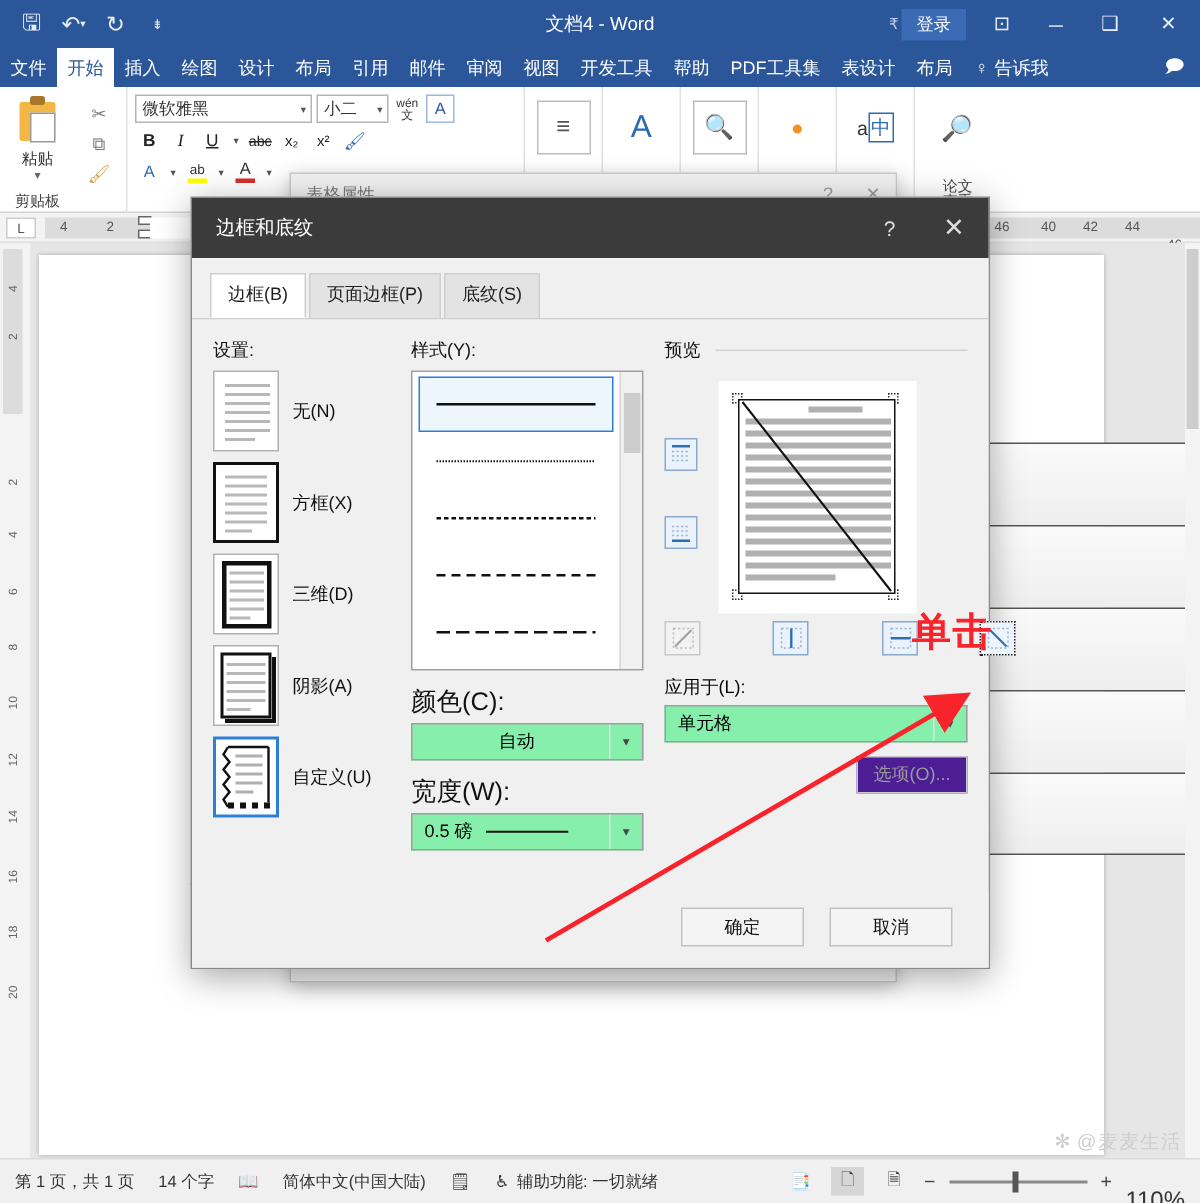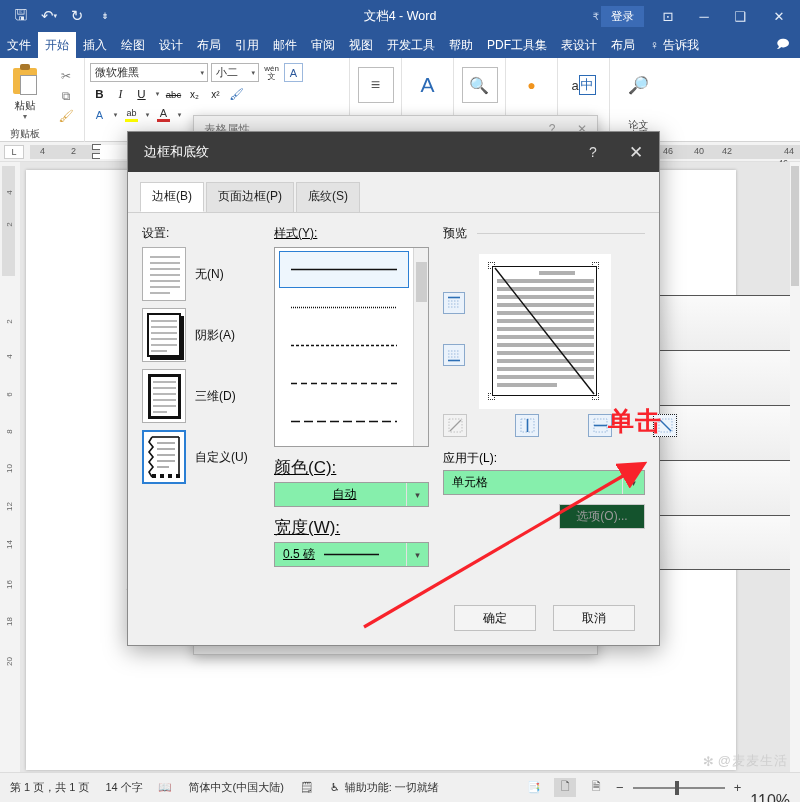--- a/index.html
+++ b/index.html
@@ -174,21 +174,21 @@
   .dlg-body { position:relative; height: 432px; background:#f0f0f0; padding: 12px 14px 0 14px; display:flex; }
 
   .col-setting { width: 120px; }
   .sec-label { font-size: 12px; color:#111; margin-bottom: 5px; }
   .set-item { display:flex; align-items:center; gap:9px; margin-bottom: 7px; cursor:pointer; }
   .set-ico { width: 44px; height: 54px; border:1px solid #b0b0b0; background:#fff; position:relative; }
   .set-item.sel .set-ico { border:2px solid #2b7fd4; box-shadow: inset 0 0 0 1px #fff; }
   .set-lbl { font-size: 12px; color:#111; }
   .tline { position:absolute; left:7px; height:2px; background:#b8b8b8; }
 
-  .col-style { width: 155px; margin-left: 12px; text-decoration: underline; }
+  .col-style { width: 155px; margin-left: 12px; }
   .stylebox { border:1px solid #9e9e9e; background:#fff; height: 200px; position:relative; overflow:hidden; display:flex;}
   .stylelist { flex:1; padding: 2px; }
   .style-opt { height: 37px; display:flex; align-items:center; justify-content:center; margin:1px 2px; }
   .style-opt.sel { border:1px solid #2b7fd4; background:#eef6fd; }
   .style-scroll { width:15px; background:#f0f0f0; border-left:1px solid #d6d6d6; position:relative; }
   .style-thumb { position:absolute; left:2px; top:14px; width:11px; height:40px; background:#cdcdcd; }
 
   .field-lbl { font-size:17px; color:#111; margin:9px 0 3px 0; }
   .combo {
     height: 25px; border:1px solid #9e9e9e; background:#86efac; display:flex; align-items:center;
@@ -215,21 +215,21 @@
   }
   .botbtn {
     position:absolute; width:24px; height:23px; border:1px solid #8aa9cc; background:#eaf2fb;
     display:flex; align-items:center; justify-content:center;
   }
   .botbtn.disabled { border:1px solid #c7c7c7; background:#f2f2f2; }
   .botbtn.focused { border:1px dotted #222; background:#eef4fb; }
 
   .applyto-lbl { font-size:12px; margin-top:6px; }
   .optbtn {
-    position:absolute; right:0; width:86px; height:25px; background:#14532d; border:1px solid #c9c9c9;
+    position:absolute; right:0; width:74px; height:25px; background:#4c1d95; border:1px solid #c9c9c9;
     font-size:12px; color:#9a9a9a; display:flex; align-items:center; justify-content:center;
   }
 
   .dlg-footer { position:absolute; bottom:0; left:0; width:100%; height:52px; background:#f0f0f0; }
   .okbtn, .cancelbtn {
     position:absolute; bottom:14px; width:82px; height:26px; background:#f4f4f4;
     border:1px solid #c0c0c0; font-size:12px; color:#111;
     display:flex; align-items:center; justify-content:center; cursor:pointer;
   }
   .okbtn { right: 123px; }
@@ -406,21 +406,21 @@
     <div class="hr-seg" style="left:30px; width:70px;"></div>
     <div class="hr-num" style="left:40px;">4</div>
     <div class="hr-num" style="left:71px;">2</div>
     <div class="indent-marker" style="left:92px; top:2px;"></div>
     <div class="indent-marker" style="left:92px; top:11px;"></div>
     <div class="hr-white" style="left:100px; width:560px;"></div>
     <div class="hr-seg" style="left:660px; width:140px;"></div>
     <div class="hr-num" style="left:663px;">46</div>
     <div class="hr-num" style="left:694px;">40</div>
     <div class="hr-num" style="left:722px;">42</div>
-    <div class="hr-num" style="left:784px;">44</div>
+    <div class="hr-num" style="left:750px;">44</div>
     <div class="hr-num" style="left:778px;margin-top:12px;">46</div>
   </div>
 
   <div class="vruler">
     <div class="vr-seg" style="top:4px; height:110px;"></div>
     <div class="vr-num" style="top:26px;">4</div>
     <div class="vr-num" style="top:58px;">2</div>
     <div class="vr-num" style="top:155px;">2</div>
     <div class="vr-num" style="top:190px;">4</div>
     <div class="vr-num" style="top:228px;">6</div>
@@ -493,45 +493,57 @@
               <div class="tline" style="top:14px;width:30px;"></div>
             <div class="tline" style="top:20px;width:30px;"></div>
               <div class="tline" style="top:26px;width:30px;"></div>
             <div class="tline" style="top:32px;width:30px;"></div>
               <div class="tline" style="top:38px;width:30px;"></div>
             <div class="tline" style="top:44px;width:20px;"></div>
           </div>
           <div class="set-lbl">无(N)</div>
         </div>
 
+        <div class="set-item">
+          <div class="set-ico" style="border:2px solid #111;">
+            <div class="tline" style="top:7px;width:28px;left:6px;"></div>
+              <div class="tline" style="top:13px;width:28px;left:6px;"></div>
+            <div class="tline" style="top:19px;width:28px;left:6px;"></div>
+              <div class="tline" style="top:25px;width:28px;left:6px;"></div>
+            <div class="tline" style="top:31px;width:28px;left:6px;"></div>
+              <div class="tline" style="top:37px;width:28px;left:6px;"></div>
+            <div class="tline" style="top:43px;width:18px;left:6px;"></div>
+          </div>
+          <div class="set-lbl">方框(X)</div>
+        </div>
+
+        <div class="set-item">
+          <div class="set-ico">
+            <div style="position:absolute;left:5px;top:4px;width:33px;height:45px;border:3px solid #111;"></div>
+            <div class="tline" style="top:11px;width:23px;left:10px;"></div>
+              <div class="tline" style="top:17px;width:23px;left:10px;"></div>
+            <div class="tline" style="top:23px;width:23px;left:10px;"></div>
+              <div class="tline" style="top:29px;width:23px;left:10px;"></div>
+            <div class="tline" style="top:35px;width:23px;left:10px;"></div>
+              <div class="tline" style="top:41px;width:14px;left:10px;"></div>
+          </div>
+          <div class="set-lbl">三维(D)</div>
+        </div>
 
         <div class="set-item">
           <div class="set-ico">
             <div style="position:absolute;left:4px;top:4px;width:34px;height:44px;border:2px solid #111;box-shadow:3px 3px 0 #111;"></div>
             <div class="tline" style="top:11px;width:26px;left:8px;"></div>
               <div class="tline" style="top:17px;width:26px;left:8px;"></div>
             <div class="tline" style="top:23px;width:26px;left:8px;"></div>
               <div class="tline" style="top:29px;width:26px;left:8px;"></div>
             <div class="tline" style="top:35px;width:26px;left:8px;"></div>
               <div class="tline" style="top:41px;width:16px;left:8px;"></div>
           </div>
           <div class="set-lbl">阴影(A)</div>
-        </div>
-
-        <div class="set-item">
-          <div class="set-ico">
-            <div style="position:absolute;left:5px;top:4px;width:33px;height:45px;border:3px solid #111;"></div>
-            <div class="tline" style="top:11px;width:23px;left:10px;"></div>
-              <div class="tline" style="top:17px;width:23px;left:10px;"></div>
-            <div class="tline" style="top:23px;width:23px;left:10px;"></div>
-              <div class="tline" style="top:29px;width:23px;left:10px;"></div>
-            <div class="tline" style="top:35px;width:23px;left:10px;"></div>
-              <div class="tline" style="top:41px;width:14px;left:10px;"></div>
-          </div>
-          <div class="set-lbl">三维(D)</div>
         </div>
 
         <div class="set-item sel">
           <div class="set-ico">
             <svg width="40" height="50" style="position:absolute;left:1px;top:1px;">
               <polyline points="7,4 4,9 8,14 4,19 8,24 4,29 8,34 4,39 7,44" fill="none" stroke="#111" stroke-width="1.6"></polyline>
               <line x1="7" y1="4" x2="34" y2="4" stroke="#111" stroke-width="1.6"></line>
               <rect x="7" y="41" width="4" height="4" fill="#111"></rect>
               <rect x="15" y="41" width="4" height="4" fill="#111"></rect>
               <rect x="23" y="41" width="4" height="4" fill="#111"></rect>

